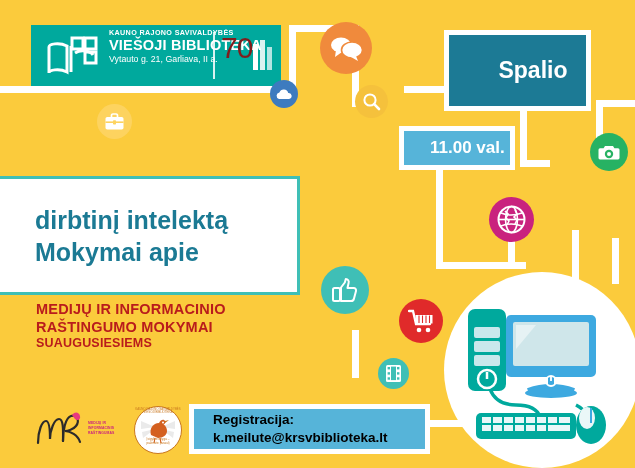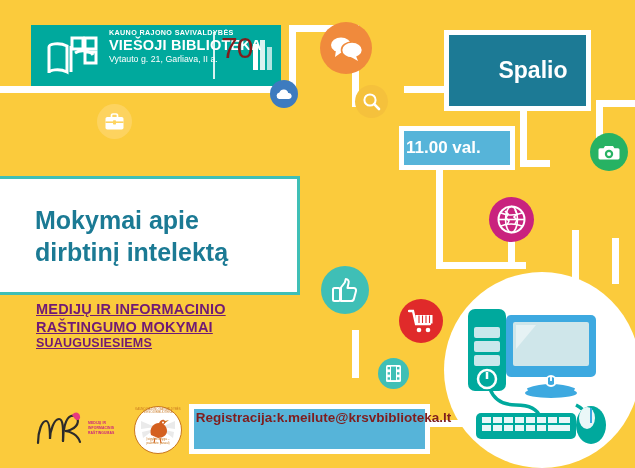--- a/index.html
+++ b/index.html
@@ -44,47 +44,47 @@
     background:#1C7A95;border:5px solid #ffffff;box-sizing:border-box;
     display:flex;flex-direction:column;align-items:center;justify-content:center;
     color:#ffffff;font-weight:bold;font-size:23px;line-height:1.18;padding-left:31px;
   }
 
   
   #time-card{
     position:absolute;left:399px;top:126px;width:116px;height:44px;
     background:#56B4D9;border:5px solid #ffffff;box-sizing:border-box;
     display:flex;align-items:center;
-    color:#ffffff;font-weight:bold;font-size:17px;padding-left:2px;
+    color:#ffffff;font-weight:bold;font-size:17px;padding-left:26px;
   }
 
   
   #title-panel{
     position:absolute;left:-6px;top:176px;width:306px;height:119px;
     background:#ffffff;border:3px solid #3FBFB6;box-sizing:border-box;
     display:flex;align-items:center;
   }
   #title-text{
     margin-left:38px;color:#1B7A94;font-weight:bold;font-size:25px;line-height:1.28;
   }
 
   
   #subtitle{
     position:absolute;left:36px;top:300px;width:290px;
-    color:#701a75;font-weight:bold;line-height:1.25;text-decoration:underline;
+    color:#b91c1c;font-weight:bold;line-height:1.25;
   }
   #sub1{font-size:14.5px;letter-spacing:.2px;}
   #sub2{font-size:12.5px;letter-spacing:.2px;}
 
   
   #reg-card{
     position:absolute;left:189px;top:404px;width:241px;height:50px;
     background:#56B4D9;border:5px solid #ffffff;box-sizing:border-box;
-    display:flex;flex-direction:row;justify-content:center;
-    color:#7f1d1d;font-weight:bold;font-size:13.5px;line-height:1.35;padding-left:28px;
+    display:flex;flex-direction:column;justify-content:center;
+    color:#000000;font-weight:bold;font-size:13.5px;line-height:1.35;padding-left:19px;
   }
 
   
   #pc-circle{
     position:absolute;left:444px;top:272px;width:196px;height:196px;
     background:#ffffff;border-radius:50%;
   }
   #pc-art{position:absolute;left:466px;top:305px;width:152px;height:140px;}
 
   
@@ -172,22 +172,22 @@
   </div>
 
   <div id="date-card">
     <div>Spalio</div>
   </div>
 
   <div id="time-card">11.00 val.</div>
 
   <div id="title-panel">
     <div id="title-text">
+      <div>dirbtinį intelektą</div>
       <div>Mokymai apie</div>
-      <div>dirbtinį intelektą</div>
     </div>
   </div>
 
   <div id="subtitle">
     <div id="sub1">MEDIJŲ IR INFORMACINIO</div>
     <div id="sub1">RAŠTINGUMO MOKYMAI</div>
     <div id="sub2">SUAUGUSIESIEMS</div>
   </div>
 
   <div id="reg-card">

